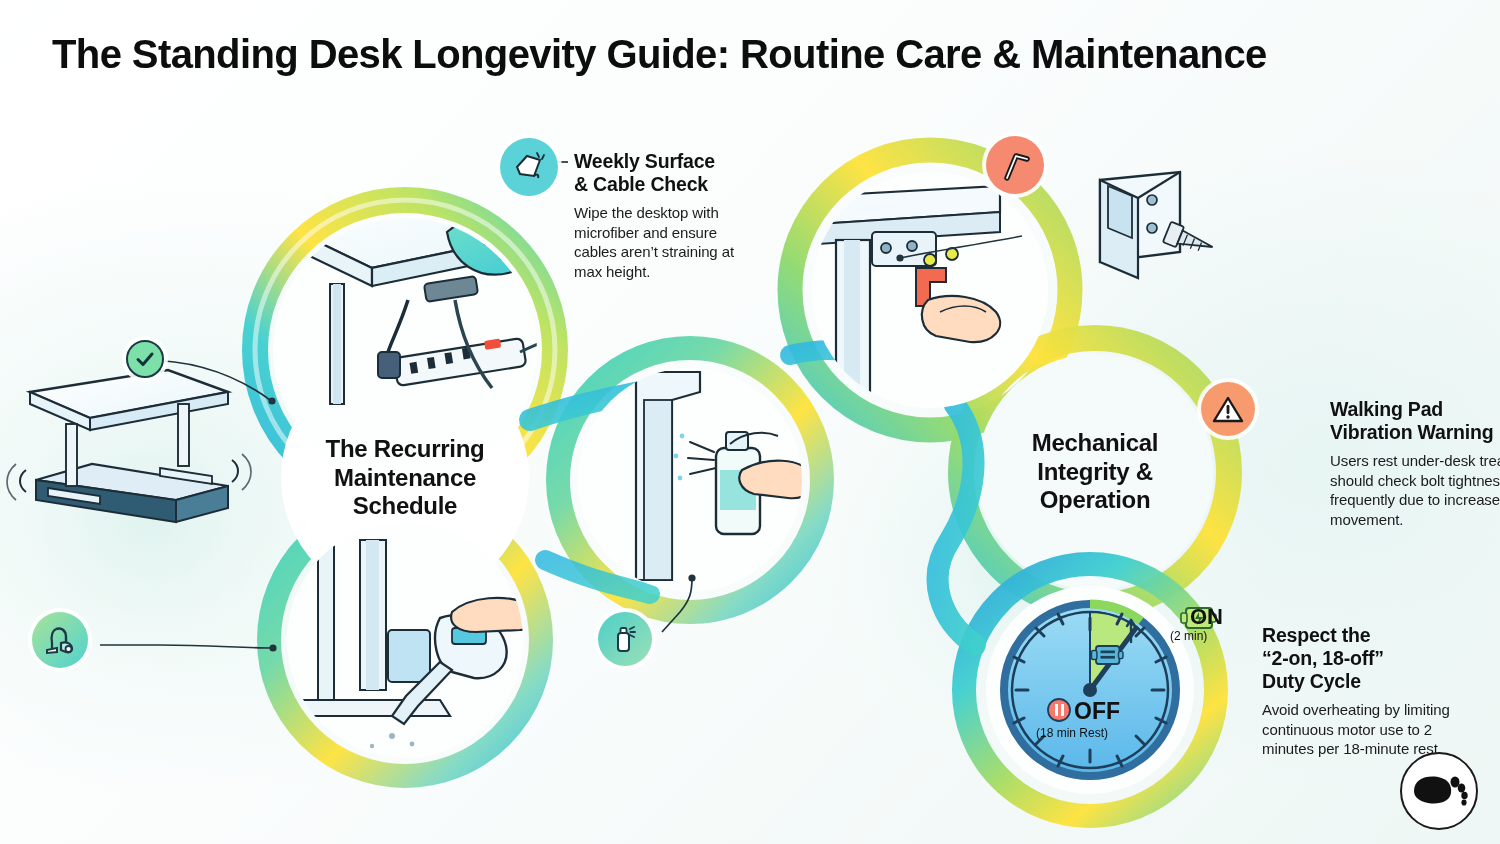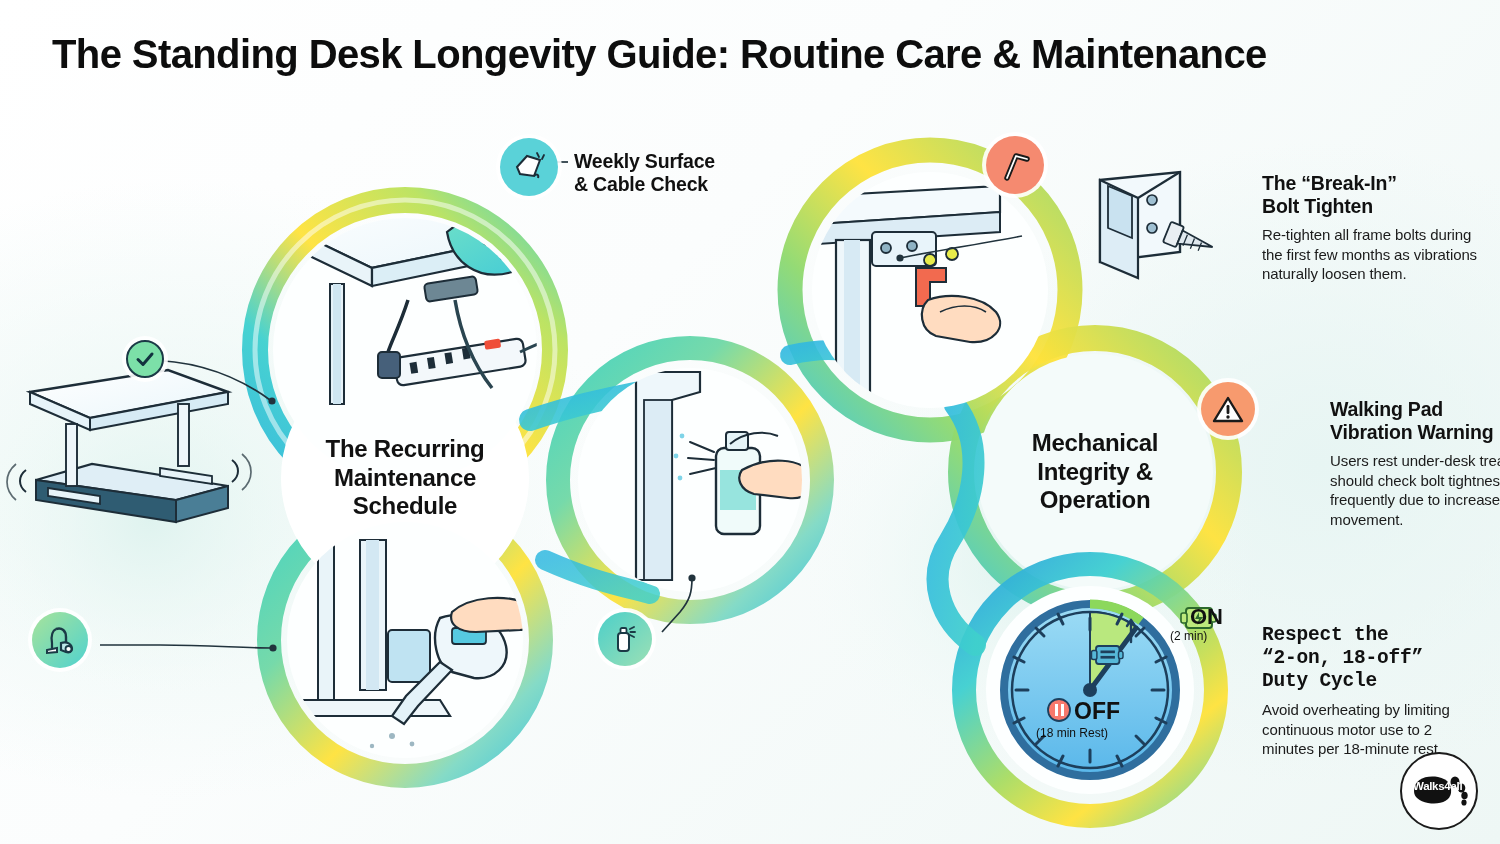--- a/index.html
+++ b/index.html
@@ -61,21 +61,21 @@
   }
 
   
   .logo {
     position:absolute; right:22px; bottom:14px;
     width:78px; height:78px; border-radius:50%;
     border:2.5px solid #1b1b1b; background:#fff;
     display:flex; align-items:center; justify-content:center;
   }
   .logo-text {
-    position:absolute; left:11px; top:26px;
+    position:absolute; left:11px; top:51px;
     font-size:11.5px; font-weight:bold; color:#fff; letter-spacing:-0.3px;
     z-index:3;
   }
 </style>
 </head>
 <body>
 
 <div id="stage">
 
   <div class="title">The Standing Desk Longevity Guide: Routine Care &amp; Maintenance</div>
@@ -435,36 +435,32 @@
 
   <div class="badge" style="left:126px;top:340px;width:38px;height:38px;background:#7ce0a8;border:2.5px solid #1b3a46;">
     <svg width="22" height="22" viewBox="0 0 22 22">
       <path d="M4 11.5 L9 16.5 L18 6" stroke="#12333f" stroke-width="3" fill="none" stroke-linecap="round" stroke-linejoin="round"></path>
     </svg>
   </div>
 
   <div class="abs" style="left:574px;top:150px;width:185px;">
     <div class="card-h" style="white-space:pre-line;">Weekly Surface
 &amp; Cable Check</div>
-  </div>
-
-  <div class="abs" style="left:1262px;top:172px;width:218px;">
-    <div class="card-h" style="white-space:pre-line;">The “Break-In”
-Bolt Tighten</div>
-    <div class="card-b">Re-tighten all frame bolts during the first few months as vibrations naturally loosen them.</div>
-  </div>
+    <div class="card-b">Wipe the desktop with microfiber and ensure cables aren’t straining at max height.</div>
+  </div>
+
 
   <div class="abs" style="left:1330px;top:398px;width:222px;">
     <div class="card-h" style="white-space:pre-line;">Walking Pad
 Vibration Warning</div>
     <div class="card-b">Users rest under-desk treadmills should check bolt tightness more frequently due to increased movement.</div>
   </div>
 
   <div class="abs" style="left:1262px;top:624px;width:224px;">
-    <div class="card-h" style="white-space:pre-line;font-family:Liberation Mono, monospace;">Respect the
+    <div class="card-h" style="white-space:pre-line;">Respect the
 “2-on, 18-off”
 Duty Cycle</div>
     <div class="card-b">Avoid overheating by limiting continuous motor use to 2 minutes per 18-minute rest.</div>
   </div>
 
 
 
   <div class="gauge-on" style="left:1190px;top:604px;">ON</div>
   <div class="gauge-on-sub" style="left:1170px;top:629px;">(2 min)</div>
   <div class="gauge-on" style="left:1074px;top:698px;font-size:23px;">OFF</div>

